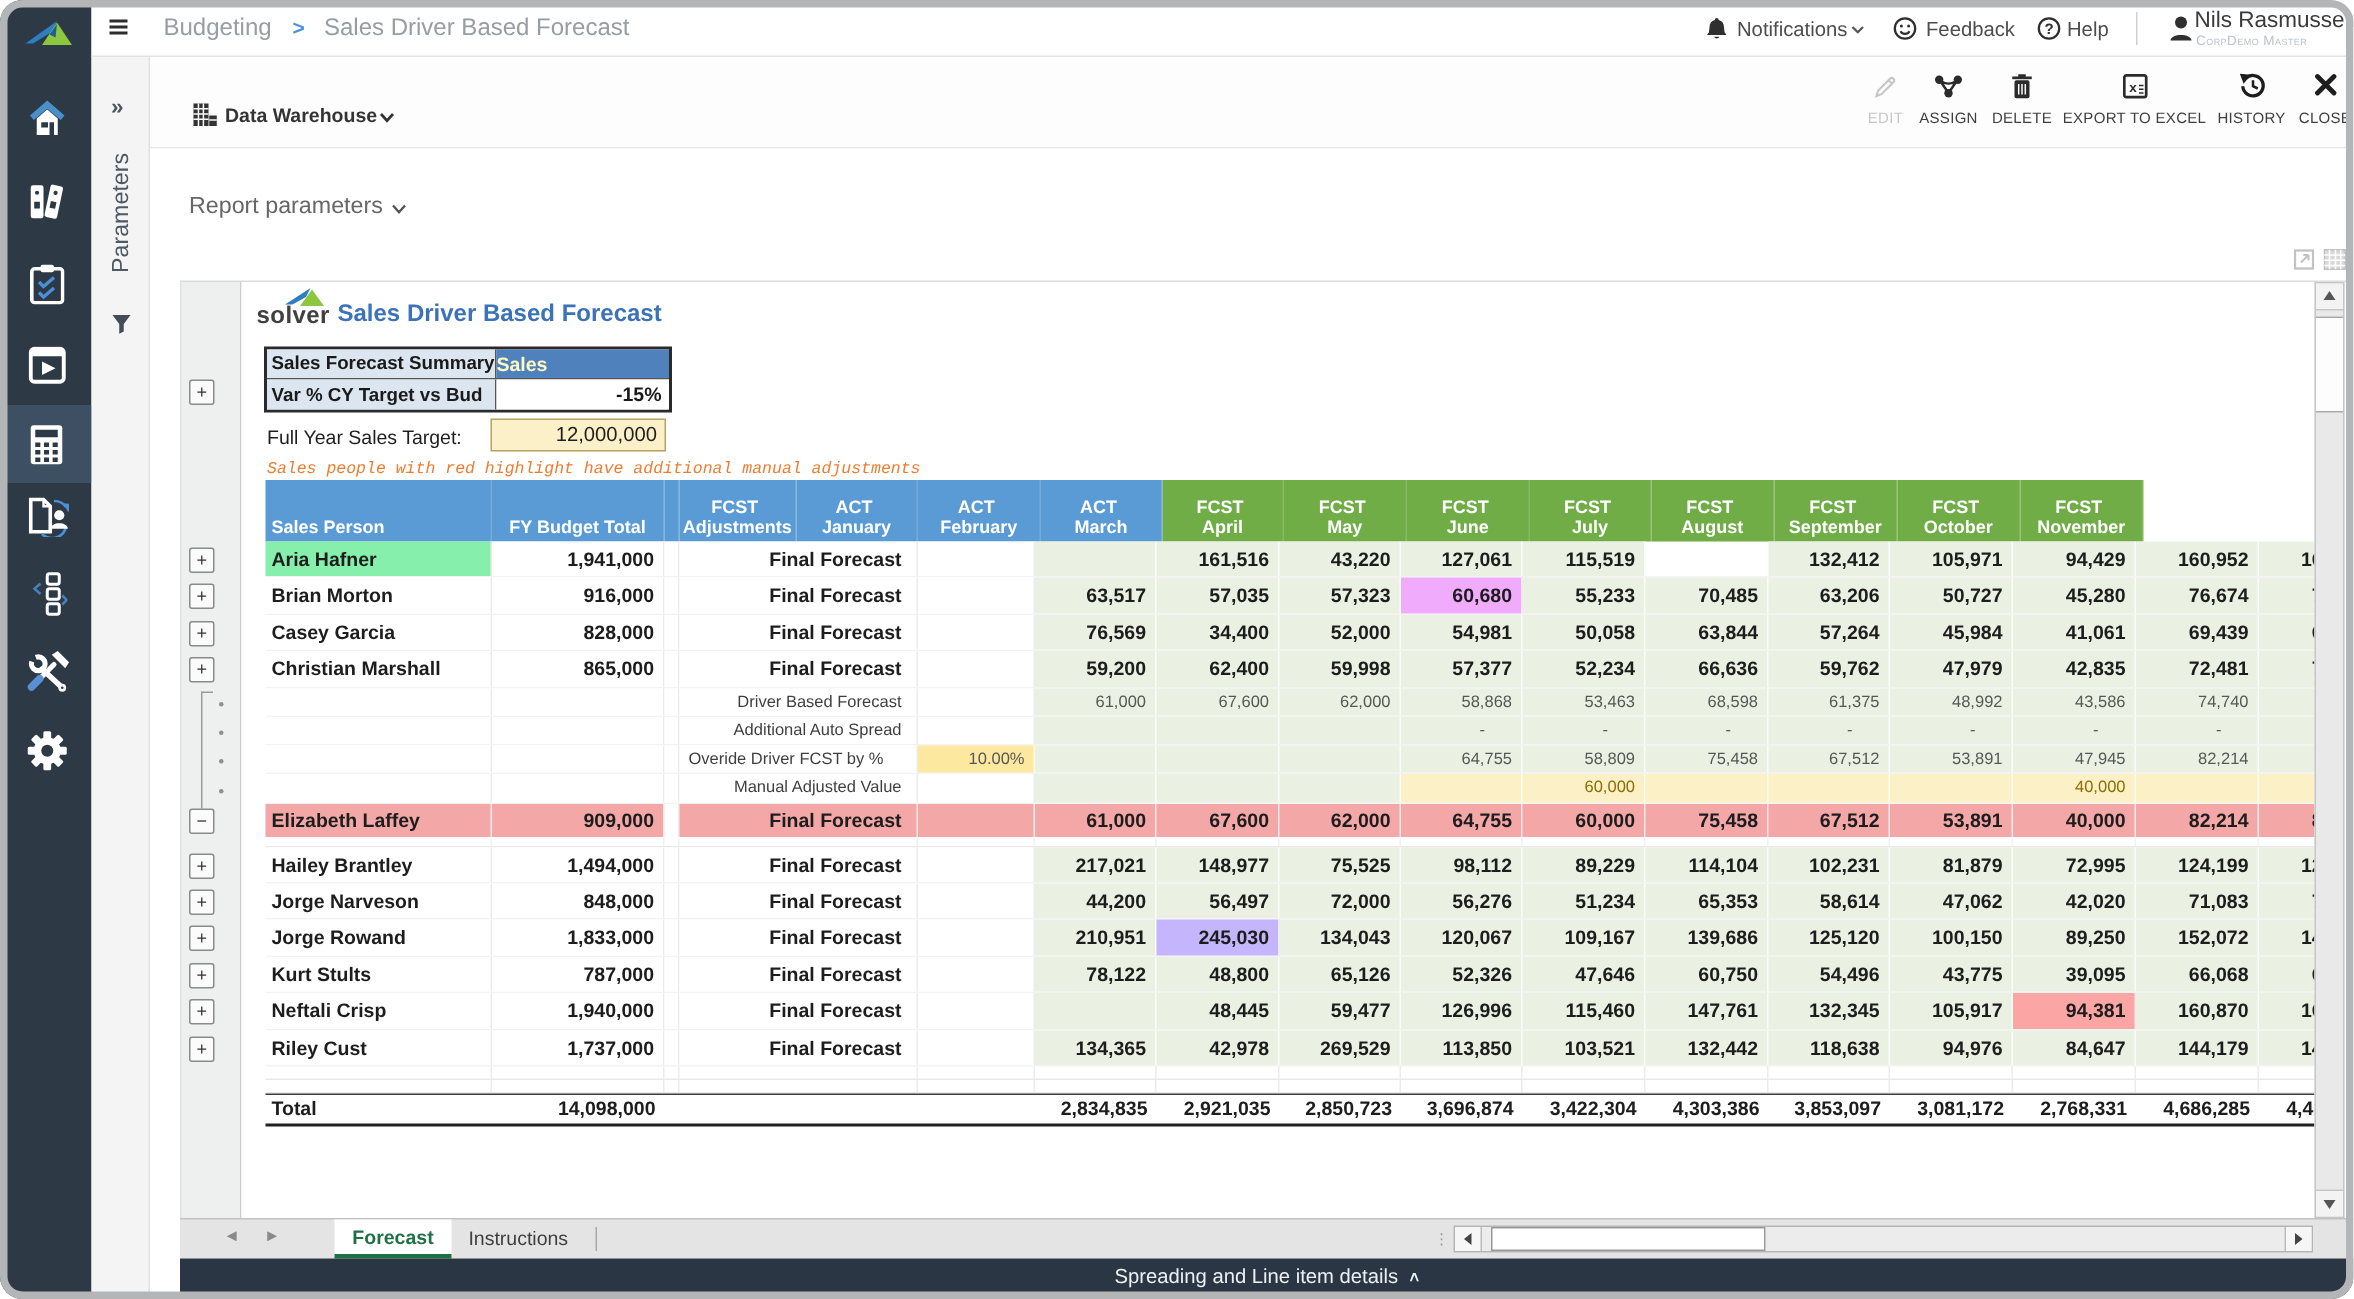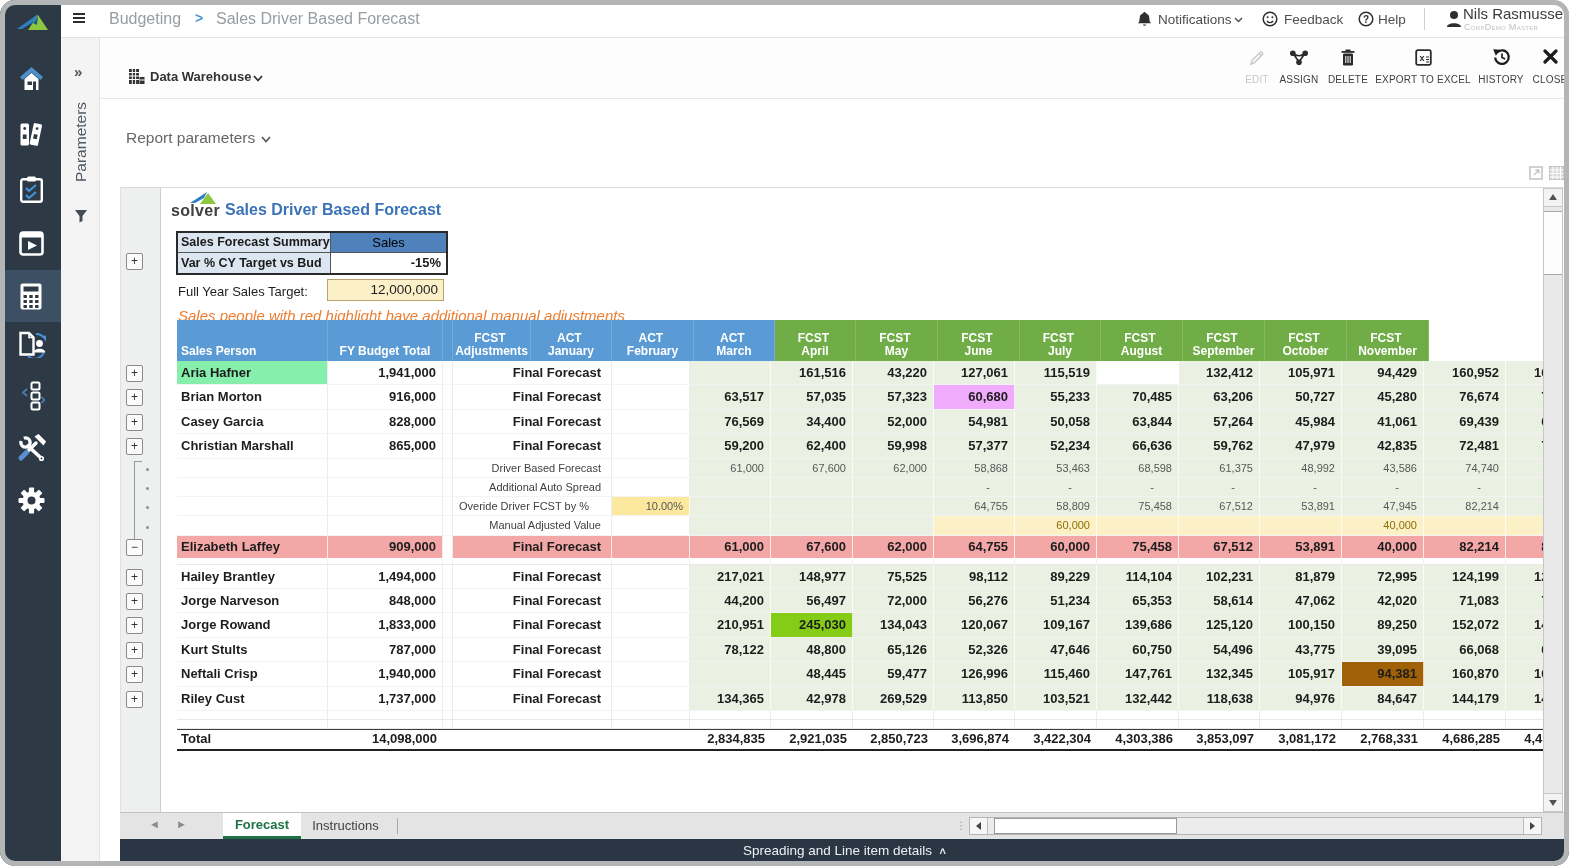--- a/index.html
+++ b/index.html
@@ -256,31 +256,31 @@
     <svg class="abs" style="left:29px;top:3px;" width="28" height="14" viewBox="0 0 28 14">
       <polygon points="0,12 17,1 14,7 5,12" fill="#2e7fc1"></polygon>
       <polygon points="10,13 18,2 26,13" fill="#8dc63f"></polygon>
     </svg>
     <div class="abs" style="left:10px;top:14px;font-size:16px;font-weight:bold;color:#404040;letter-spacing:.3px;">solver</div>
     <div class="abs" style="left:64px;top:13px;font-size:16px;font-weight:bold;color:#3c73b8;">Sales Driver Based Forecast</div>
 
     <div class="abs" style="left:15px;top:43px;width:268px;border:2px solid #2a2a2a;">
       <div style="display:flex;height:19px;border-bottom:1px solid #555;">
         <div style="width:149px;background:#dce6f1;white-space:nowrap;font-size:12.5px;font-weight:bold;color:#1a1a1a;padding-left:3px;line-height:19px;border-right:1px solid #555;">Sales Forecast Summary</div>
-        <div style="flex:1;background:#4f81bd;font-size:13px;font-weight:normal;color:#000000;text-align:center;line-height:19px;">Sales</div>
+        <div style="flex:1;background:#4f81bd;font-size:13px;font-weight:bold;color:#fef9c3;text-align:left;line-height:19px;">Sales</div>
       </div>
       <div style="display:flex;height:20px;">
         <div style="width:149px;background:#dce6f1;white-space:nowrap;font-size:12.5px;font-weight:bold;color:#1a1a1a;padding-left:3px;line-height:20px;border-right:1px solid #555;">Var % CY Target vs Bud</div>
         <div style="flex:1;background:#fff;font-size:13px;font-weight:bold;color:#1a1a1a;text-align:right;padding-right:5px;line-height:20px;">-15%</div>
       </div>
     </div>
 
     <div class="abs" style="left:17px;top:96px;font-size:13px;color:#1f1f1f;">Full Year Sales Target:</div>
     <div class="abs" style="left:166px;top:91px;width:117px;height:22px;background:#fcf0c8;border:1px solid #b7a36a;box-sizing:border-box;font-size:13.5px;color:#1f1f1f;text-align:right;padding-right:5px;line-height:20px;">12,000,000</div>
-    <div class="abs" style="left:17px;top:119px;font-size:15px;font-style:italic;color:#ed7d31;">Sales people with red highlight have additional manual adjustments</div>
+    <div class="abs" style="left:17px;top:119px;font-size:11px;font-style:italic;color:#ed7d31;font-family:Liberation Mono, monospace;">Sales people with red highlight have additional manual adjustments</div>
 
     <div class="abs" style="left:16px;top:132px;">
 <div class="trow" style="height:41px;">
           <div style="width:151px;background:#5b9bd5;display:flex;flex-direction:column;justify-content:flex-end;align-items:flex-start;padding-left:4px;box-sizing:border-box;border-right:1px solid rgba(255,255,255,.16);">
             <div class="hl">&nbsp;</div>
             <div class="hl" style="padding-bottom:3px;">Sales Person</div>
           </div>
           <div style="width:115px;background:#5b9bd5;display:flex;flex-direction:column;justify-content:flex-end;align-items:center;box-sizing:border-box;border-right:1px solid rgba(255,255,255,.16);">
             <div class="hl">&nbsp;</div>
             <div class="hl" style="padding-bottom:3px;">FY Budget Total</div>
@@ -554,21 +554,21 @@
           <div class="cb" style="width:82px;background:#ebf1e2;text-align:right;padding-right:6px;box-sizing:border-box;border-right:1px solid rgba(255,255,255,.75);line-height:23px;">71,083</div>
           <div class="cb" style="width:82px;background:#ebf1e2;text-align:right;padding-right:6px;box-sizing:border-box;border-right:1px solid rgba(255,255,255,.75);line-height:23px;">71,083</div>
         </div>
 <div class="trow" style="height:25px;border-bottom:1px solid #f3f3f3;">
           <div class="cb" style="width:151px;background:#fff;text-align:left;padding-left:4px;box-sizing:border-box;border-right:1px solid #ececec;line-height:24px;">Jorge Rowand</div>
           <div class="cb" style="width:115px;background:#fff;text-align:right;padding-right:6px;box-sizing:border-box;border-right:1px solid #ececec;line-height:24px;">1,833,000</div>
           <div class="cb" style="width:10px;background:#fff;text-align:right;padding-right:6px;box-sizing:border-box;border-right:1px solid #ececec;line-height:24px;"></div>
           <div class="cb" style="width:159px;background:#fff;text-align:right;padding-right:10px;box-sizing:border-box;border-right:1px solid #ececec;line-height:24px;">Final Forecast</div>
           <div class="cb" style="width:78px;background:#fff;text-align:right;padding-right:6px;box-sizing:border-box;border-right:1px solid #ececec;line-height:24px;"></div>
           <div class="cb" style="width:81px;background:#ebf1e2;text-align:right;padding-right:6px;box-sizing:border-box;border-right:1px solid rgba(255,255,255,.75);line-height:24px;">210,951</div>
-          <div class="cb" style="width:82px;background:#84cc16;text-align:right;padding-right:6px;box-sizing:border-box;border-right:1px solid rgba(255,255,255,.75);line-height:24px;">245,030</div>
+          <div class="cb" style="width:82px;background:#c4b5fd;text-align:right;padding-right:6px;box-sizing:border-box;border-right:1px solid rgba(255,255,255,.75);line-height:24px;">245,030</div>
           <div class="cb" style="width:81px;background:#ebf1e2;text-align:right;padding-right:6px;box-sizing:border-box;border-right:1px solid rgba(255,255,255,.75);line-height:24px;">134,043</div>
           <div class="cb" style="width:81px;background:#ebf1e2;text-align:right;padding-right:6px;box-sizing:border-box;border-right:1px solid rgba(255,255,255,.75);line-height:24px;">120,067</div>
           <div class="cb" style="width:82px;background:#ebf1e2;text-align:right;padding-right:6px;box-sizing:border-box;border-right:1px solid rgba(255,255,255,.75);line-height:24px;">109,167</div>
           <div class="cb" style="width:82px;background:#ebf1e2;text-align:right;padding-right:6px;box-sizing:border-box;border-right:1px solid rgba(255,255,255,.75);line-height:24px;">139,686</div>
           <div class="cb" style="width:81px;background:#ebf1e2;text-align:right;padding-right:6px;box-sizing:border-box;border-right:1px solid rgba(255,255,255,.75);line-height:24px;">125,120</div>
           <div class="cb" style="width:82px;background:#ebf1e2;text-align:right;padding-right:6px;box-sizing:border-box;border-right:1px solid rgba(255,255,255,.75);line-height:24px;">100,150</div>
           <div class="cb" style="width:82px;background:#ebf1e2;text-align:right;padding-right:6px;box-sizing:border-box;border-right:1px solid rgba(255,255,255,.75);line-height:24px;">89,250</div>
           <div class="cb" style="width:82px;background:#ebf1e2;text-align:right;padding-right:6px;box-sizing:border-box;border-right:1px solid rgba(255,255,255,.75);line-height:24px;">152,072</div>
           <div class="cb" style="width:82px;background:#ebf1e2;text-align:right;padding-right:6px;box-sizing:border-box;border-right:1px solid rgba(255,255,255,.75);line-height:24px;">145,072</div>
         </div>
@@ -597,21 +597,21 @@
           <div class="cb" style="width:159px;background:#fff;text-align:right;padding-right:10px;box-sizing:border-box;border-right:1px solid #ececec;line-height:24px;">Final Forecast</div>
           <div class="cb" style="width:78px;background:#fff;text-align:right;padding-right:6px;box-sizing:border-box;border-right:1px solid #ececec;line-height:24px;"></div>
           <div class="cb" style="width:81px;background:#ebf1e2;text-align:right;padding-right:6px;box-sizing:border-box;border-right:1px solid rgba(255,255,255,.75);line-height:24px;"></div>
           <div class="cb" style="width:82px;background:#ebf1e2;text-align:right;padding-right:6px;box-sizing:border-box;border-right:1px solid rgba(255,255,255,.75);line-height:24px;">48,445</div>
           <div class="cb" style="width:81px;background:#ebf1e2;text-align:right;padding-right:6px;box-sizing:border-box;border-right:1px solid rgba(255,255,255,.75);line-height:24px;">59,477</div>
           <div class="cb" style="width:81px;background:#ebf1e2;text-align:right;padding-right:6px;box-sizing:border-box;border-right:1px solid rgba(255,255,255,.75);line-height:24px;">126,996</div>
           <div class="cb" style="width:82px;background:#ebf1e2;text-align:right;padding-right:6px;box-sizing:border-box;border-right:1px solid rgba(255,255,255,.75);line-height:24px;">115,460</div>
           <div class="cb" style="width:82px;background:#ebf1e2;text-align:right;padding-right:6px;box-sizing:border-box;border-right:1px solid rgba(255,255,255,.75);line-height:24px;">147,761</div>
           <div class="cb" style="width:81px;background:#ebf1e2;text-align:right;padding-right:6px;box-sizing:border-box;border-right:1px solid rgba(255,255,255,.75);line-height:24px;">132,345</div>
           <div class="cb" style="width:82px;background:#ebf1e2;text-align:right;padding-right:6px;box-sizing:border-box;border-right:1px solid rgba(255,255,255,.75);line-height:24px;">105,917</div>
-          <div class="cb" style="width:82px;background:#a16207;text-align:right;padding-right:6px;box-sizing:border-box;border-right:1px solid rgba(255,255,255,.75);line-height:24px;">94,381</div>
+          <div class="cb" style="width:82px;background:#fca5a5;text-align:right;padding-right:6px;box-sizing:border-box;border-right:1px solid rgba(255,255,255,.75);line-height:24px;">94,381</div>
           <div class="cb" style="width:82px;background:#ebf1e2;text-align:right;padding-right:6px;box-sizing:border-box;border-right:1px solid rgba(255,255,255,.75);line-height:24px;">160,870</div>
           <div class="cb" style="width:82px;background:#ebf1e2;text-align:right;padding-right:6px;box-sizing:border-box;border-right:1px solid rgba(255,255,255,.75);line-height:24px;">160,870</div>
         </div>
 <div class="trow" style="height:24px;border-bottom:1px solid #f3f3f3;">
           <div class="cb" style="width:151px;background:#fff;text-align:left;padding-left:4px;box-sizing:border-box;border-right:1px solid #ececec;line-height:23px;">Riley Cust</div>
           <div class="cb" style="width:115px;background:#fff;text-align:right;padding-right:6px;box-sizing:border-box;border-right:1px solid #ececec;line-height:23px;">1,737,000</div>
           <div class="cb" style="width:10px;background:#fff;text-align:right;padding-right:6px;box-sizing:border-box;border-right:1px solid #ececec;line-height:23px;"></div>
           <div class="cb" style="width:159px;background:#fff;text-align:right;padding-right:10px;box-sizing:border-box;border-right:1px solid #ececec;line-height:23px;">Final Forecast</div>
           <div class="cb" style="width:78px;background:#fff;text-align:right;padding-right:6px;box-sizing:border-box;border-right:1px solid #ececec;line-height:23px;"></div>
           <div class="cb" style="width:81px;background:#ebf1e2;text-align:right;padding-right:6px;box-sizing:border-box;border-right:1px solid rgba(255,255,255,.75);line-height:23px;">134,365</div>

